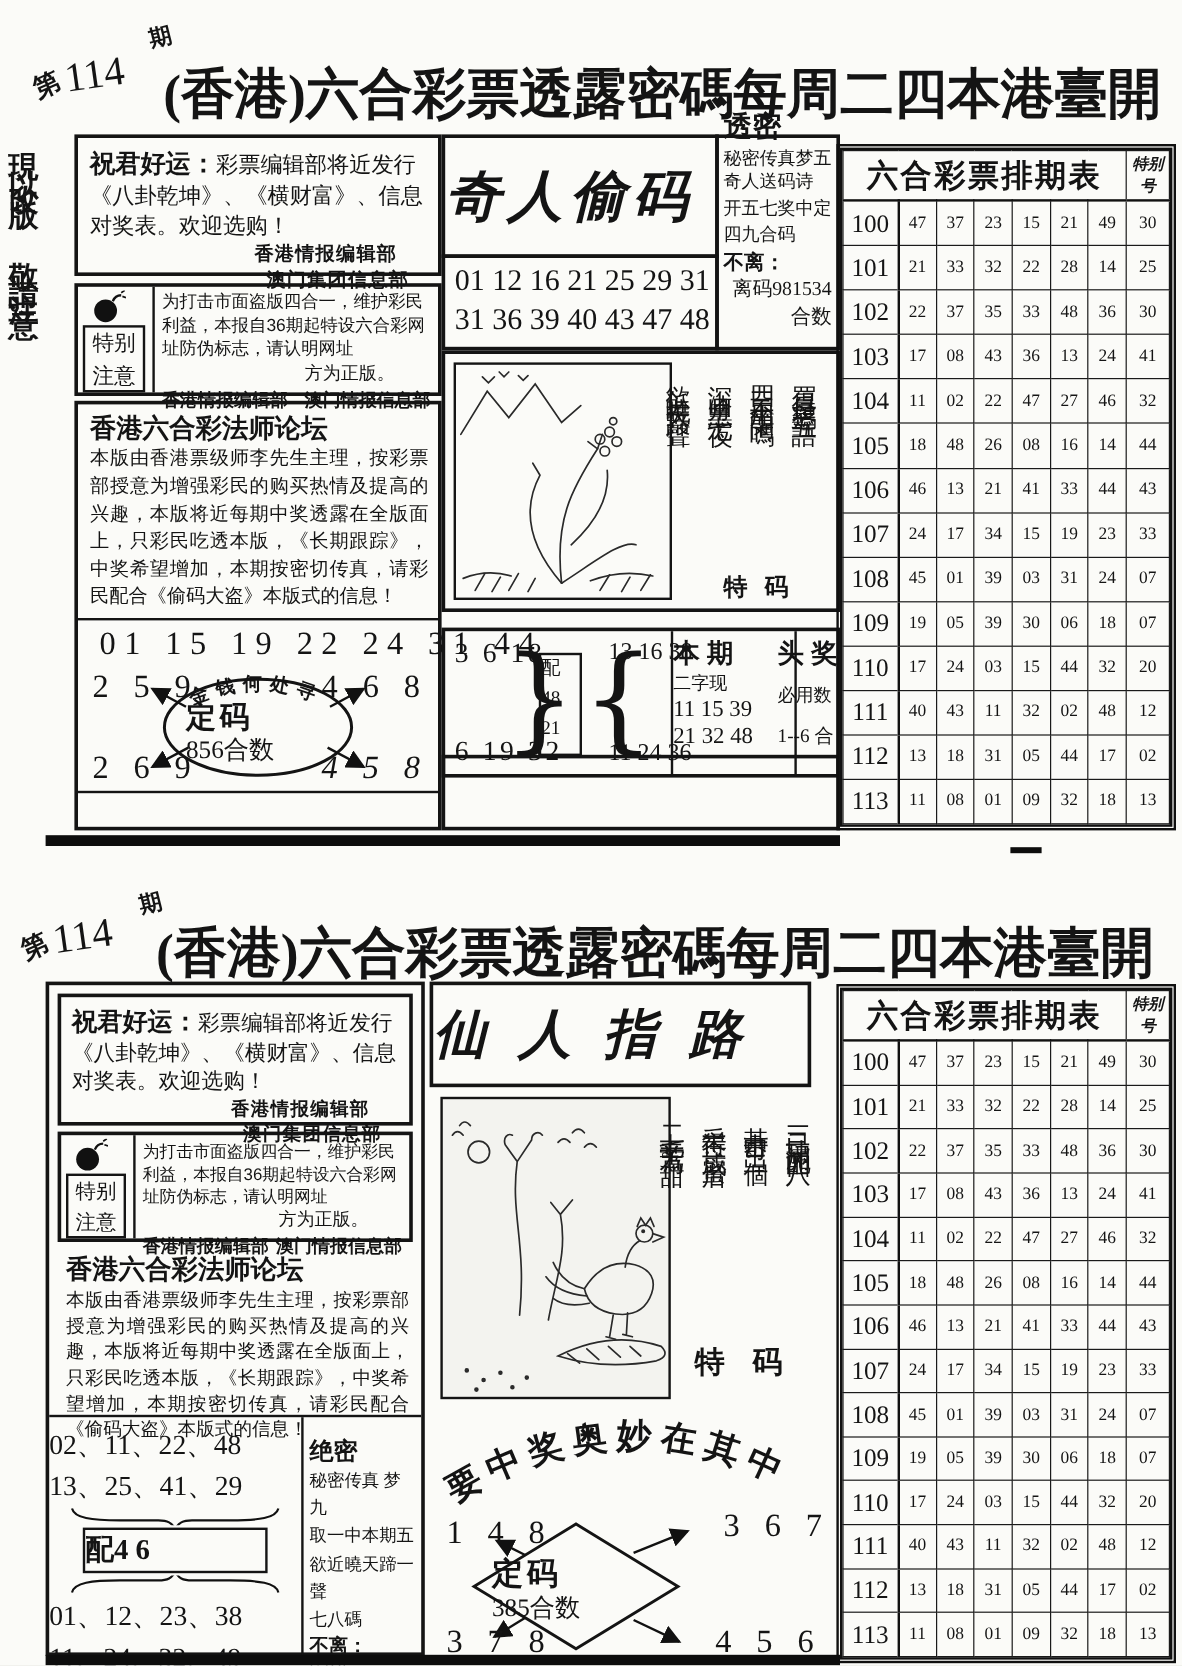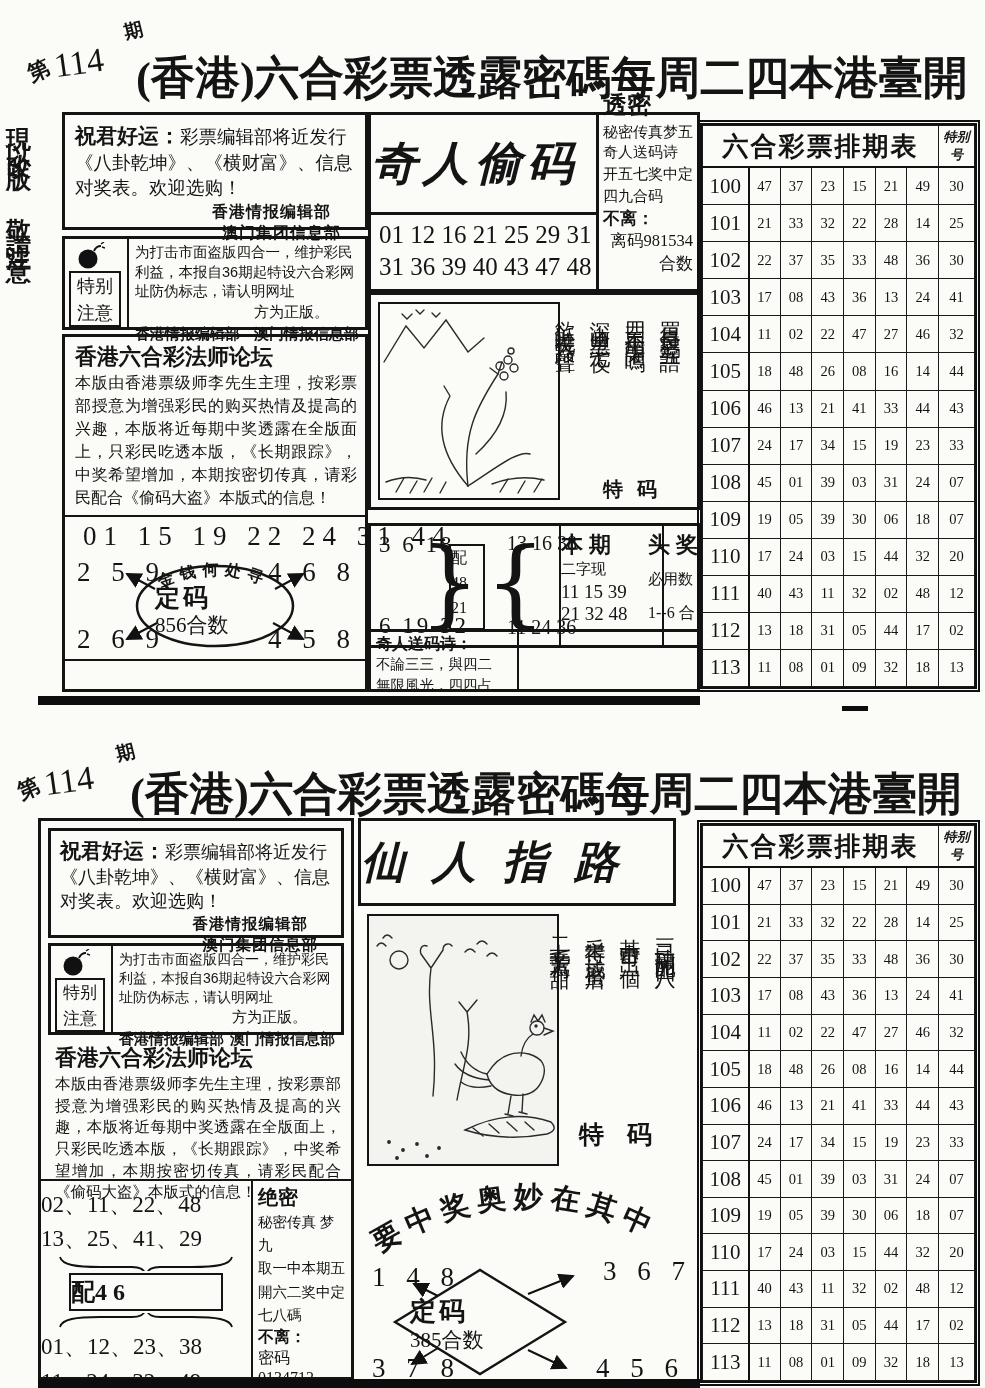--- a/index.html
+++ b/index.html
@@ -100,21 +100,21 @@
           <path id="arcTop" d="M82,34 Q144,2 206,34" fill="none" stroke="none"></path>
           <text font-size="16" font-weight="bold" letter-spacing="6" fill="#141414" font-family="Liberation Serif,serif">
             <textPath href="#arcTop" xlink:href="#arcTop" startOffset="8">金钱何处寻</textPath>
           </text>
         </svg>
         <div class="abs numrow" style="left:6px;top:0px;font-size:27px;letter-spacing:7px;">2 5 9</div>
         <div class="abs numrow" style="right:2px;top:0px;font-size:27px;letter-spacing:7px;">4 6 8</div>
         <div class="abs bold ctr" style="left:84px;top:24px;width:120px;font-size:25px;letter-spacing:3px;">定码</div>
         <div class="abs ctr ser" style="left:84px;top:54px;width:120px;font-size:21px;">856合数</div>
         <div class="abs numrow" style="left:6px;bottom:0px;font-size:27px;letter-spacing:7px;">2 6 9</div>
-        <div class="abs numrow" style="right:2px;bottom:0px;font-size:27px;letter-spacing:7px;">4 5 8</div>
+        <div class="abs numrow" style="right:2px;bottom:0px;font-size:27px;letter-spacing:7px;font-style:italic;">4 5 8</div>
       </div>
       <div class="abs hline" style="left:0;top:322px;width:100%;"></div>
     </div>
   </div>
 
   <div class="abs" style="left:368px;top:112px;width:332px;height:580px;">
 
     <div class="abs b3 ctr" style="left:0;top:0;width:231px;height:103px;">
       <div class="bold ital ser" style="font-size:46px;margin-top:18px;letter-spacing:6px;">奇人偷码</div>
     </div>
@@ -184,25 +184,20 @@
         <div class="numrow" style="font-size:19px;">21 32 48</div>
       </div>
       <div class="abs ctr" style="left:277px;top:0;width:55px;height:100%;padding-top:4px;">
         <div class="bold" style="font-size:22px;">头 奖</div>
         <div style="font-size:15px;margin-top:10px;">必用数</div>
         <div class="numrow" style="font-size:16px;margin-top:14px;">1--6 合</div>
       </div>
     </div>
 
     <div class="abs b3" style="left:0;top:517px;width:332px;height:63px;">
-      <div class="abs" style="left:0;top:0;width:148px;height:100%;border-right:2px solid #141414;padding:2px 5px;">
-        <div class="bold" style="font-size:16px;">奇人送码诗：</div>
-        <div class="ser" style="font-size:14.5px;">不論三三，與四二</div>
-        <div class="ser" style="font-size:14.5px;margin-top:2px;">無限風光，四四占</div>
-      </div>
     </div>
   </div>
 
   <div class="abs sched" style="left:697px;top:120px;width:283px;height:572px;">
     <table>
       <colgroup>
           <col style="width:46px;">
           <col>
           <col>
           <col>
@@ -415,24 +410,24 @@
       </svg>
       <div class="b2 ctr bold ser" style="width:150px;margin:2px auto 0;font-size:24px;height:34px;line-height:34px;">配4  6</div>
       <svg width="180" height="16" viewBox="0 0 180 16" style="margin:2px 0 0 15px;transform:scaleY(-1);">
         <path d="M4,2 C6,10 20,12 44,12 L76,12 C84,12 87,14 90,19 C93,14 96,12 104,12 L136,12 C160,12 174,10 176,2" stroke="#111" stroke-width="1.8" fill="none"></path>
       </svg>
       <div class="ctr numrow" style="font-size:23px;margin-top:2px;">01、12、23、38</div>
       <div class="ctr numrow" style="font-size:23px;margin-top:4px;">11、24、32、49</div>
     </div>
 
     <div class="abs" style="left:210px;top:360px;width:100px;height:199px;border-left:2px solid #141414;padding:3px 5px;">
-      <div class="ctr bold" style="font-size:20px;">绝密</div>
+      <div class="ctr bold" style="font-size:20px;margin-top:12px;">绝密</div>
       <div class="ser" style="font-size:14.5px;line-height:1.6;">秘密传真 梦九</div>
       <div class="ser" style="font-size:14.5px;line-height:1.6;">取一中本期五</div>
-      <div class="ser" style="font-size:14.5px;line-height:1.6;">開六二奖中定</div>
+      <div class="ser" style="font-size:14.5px;line-height:1.6;">欲近曉天蹄一聲</div>
       <div class="ser" style="font-size:14.5px;line-height:1.6;">七八碼</div>
       <div class="bold" style="font-size:16px;">不离：</div>
       <div class="ser" style="font-size:16px;">密码 0134712</div>
       <div class="ser" style="font-size:16px;text-align:right;">合数</div>
     </div>
   </div>
 
   <div class="abs" style="left:358px;top:818px;width:342px;height:562px;">
 
     <div class="abs b3 ctr" style="left:0;top:0;width:318px;height:88px;">

